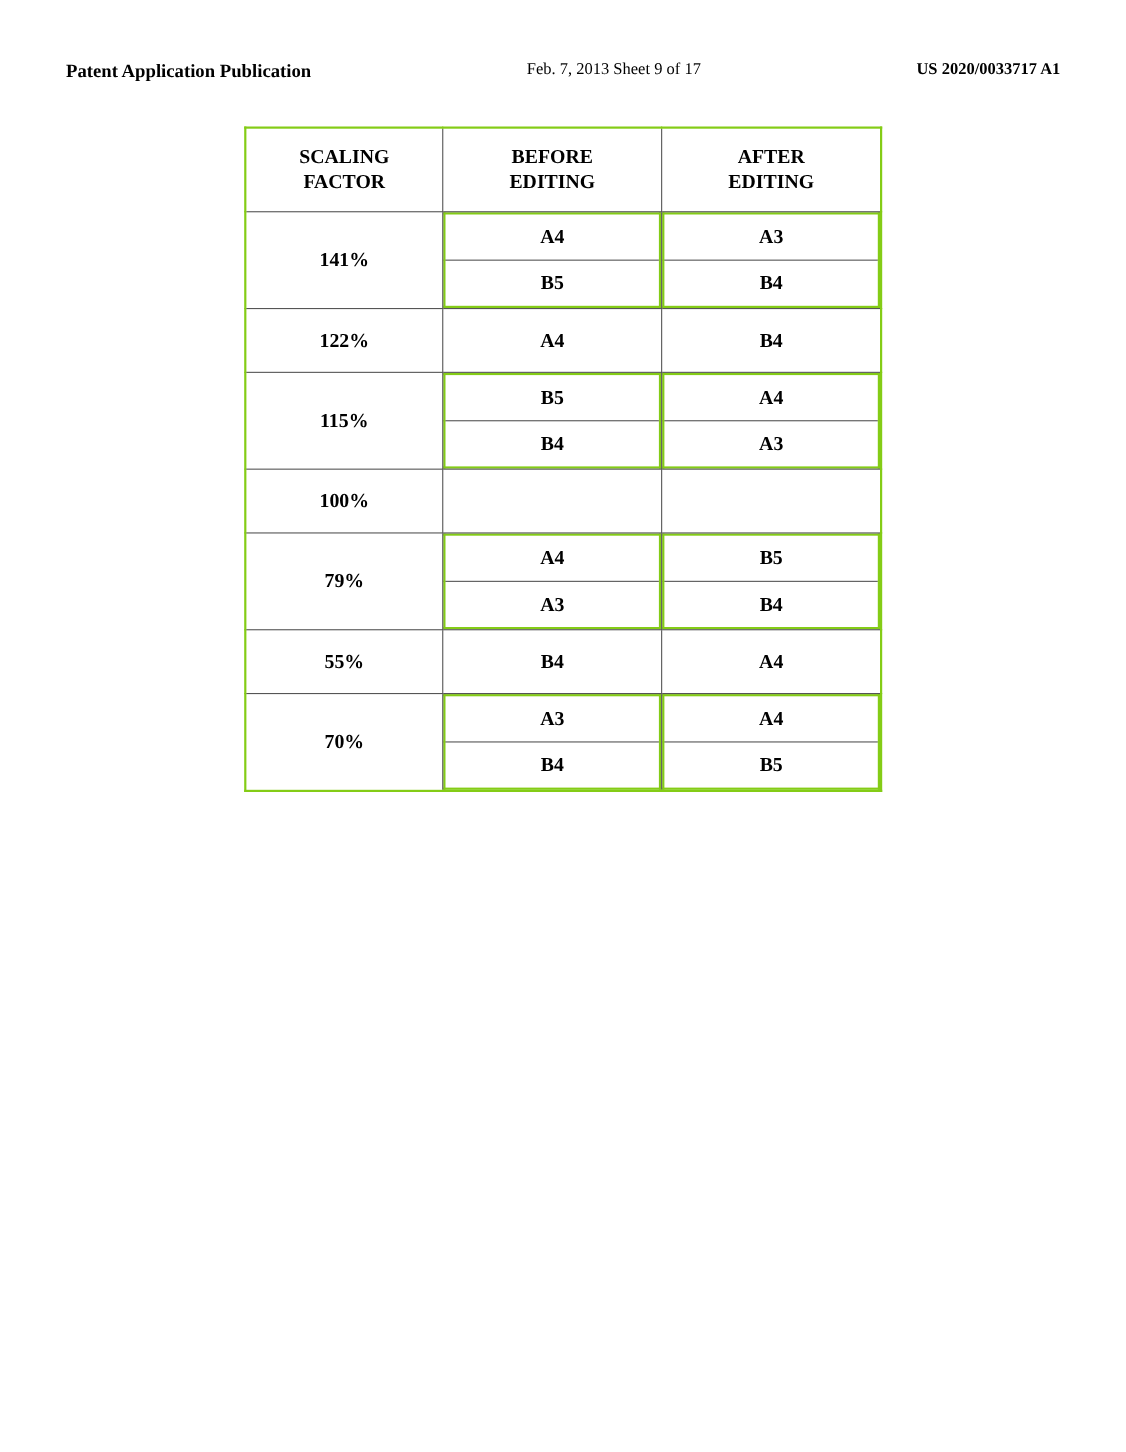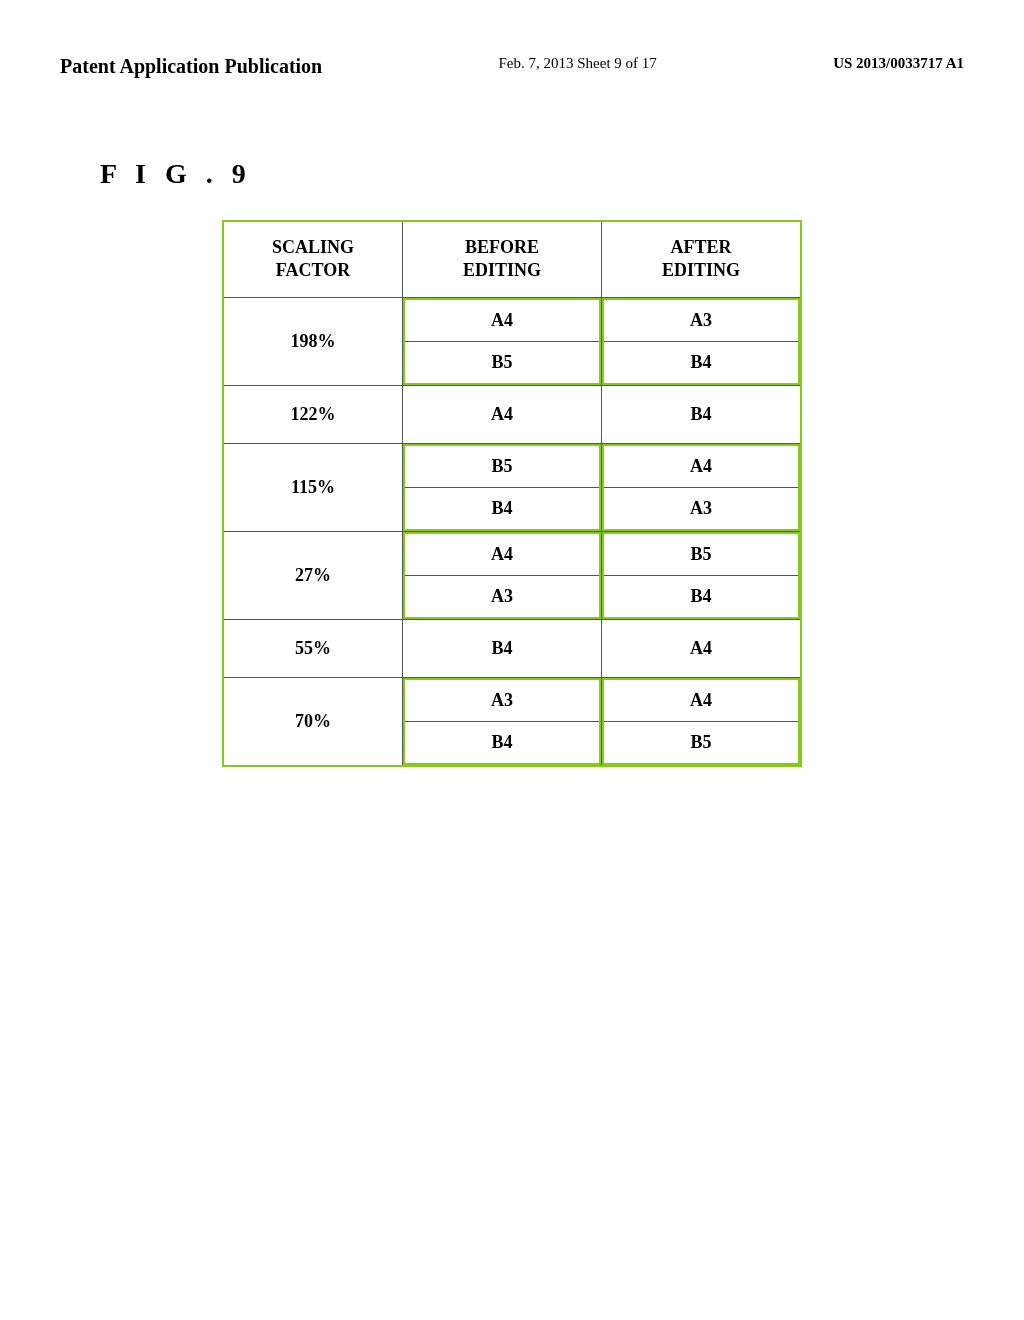--- a/index.html
+++ b/index.html
@@ -26,21 +26,21 @@
 
     .header {
       display: flex;
       justify-content: space-between;
       align-items: flex-start;
       padding: 55px 60px 20px 60px;
       border-bottom: none;
     }
 
     .header-left {
-      font-size: 20px;
+      font-size: 17px;
       font-weight: bold;
       color: #000;
     }
 
     .header-center {
       font-size: 15px;
       color: #000;
       text-align: center;
     }
 
@@ -161,24 +161,23 @@
     }
   </style>
 </head>
 <body>
 
 <div class="page">
 
   <div class="header">
     <div class="header-left">Patent Application Publication</div>
     <div class="header-center">Feb. 7, 2013    Sheet 9 of 17</div>
-    <div class="header-right">US 2013/0033717 A1</div>
+    <div class="header-right">US 2020/0033717 A1</div>
   </div>
 
-  <div class="figure-label">F I G .  9</div>
 
   <div class="table-container">
     <table>
       <thead>
         <tr>
           <th class="col-scaling">
             <span>SCALING</span><br>
             <span>FACTOR</span>
           </th>
           <th class="col-before">
@@ -186,21 +185,21 @@
             <span>EDITING</span>
           </th>
           <th class="col-after">
             <span>AFTER</span><br>
             <span>EDITING</span>
           </th>
         </tr>
       </thead>
       <tbody id="table-body">
       <tr class="main-row">
-            <td class="scaling-cell" rowspan="1">198%</td>
+            <td class="scaling-cell" rowspan="1">141%</td>
             <td style="padding: 0px;">
               <table class="sub-table">
                 <tbody>
                   <tr>
                     <td>A4</td>
                   </tr>
                   <tr>
                     <td>B5</td>
                   </tr>
                 </tbody>
@@ -249,21 +248,30 @@
                     <td>A4</td>
                   </tr>
                   <tr>
                     <td>A3</td>
                   </tr>
                 </tbody>
               </table>
             </td>
           </tr>
           <tr class="main-row row-separator">
-            <td class="scaling-cell" rowspan="1">27%</td>
+            <td class="scaling-cell">100%</td>
+            <td style="padding: 0px;">
+              <div class="single-cell">&nbsp;</div>
+            </td>
+            <td style="padding: 0px;">
+              <div class="single-cell">&nbsp;</div>
+            </td>
+          </tr>
+          <tr class="main-row row-separator">
+            <td class="scaling-cell" rowspan="1">79%</td>
             <td style="padding: 0px;">
               <table class="sub-table">
                 <tbody>
                   <tr>
                     <td>A4</td>
                   </tr>
                   <tr>
                     <td>A3</td>
                   </tr>
                 </tbody>

